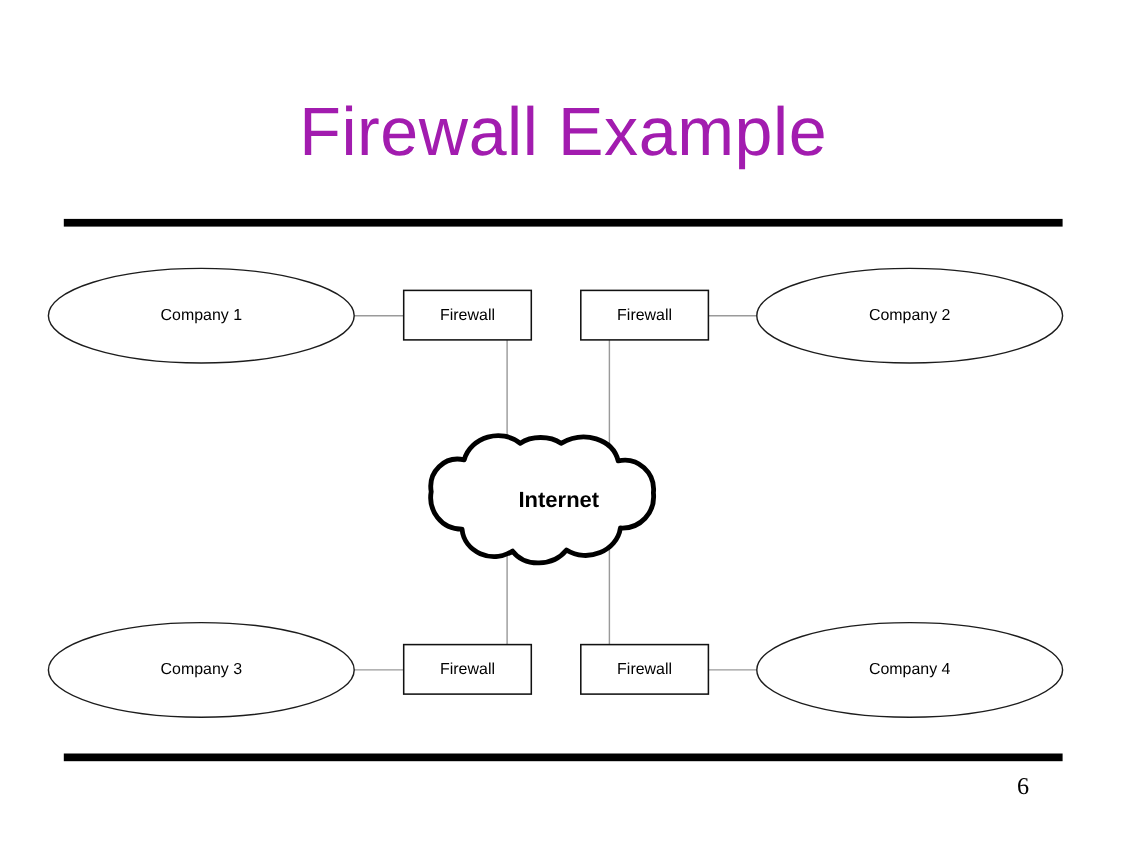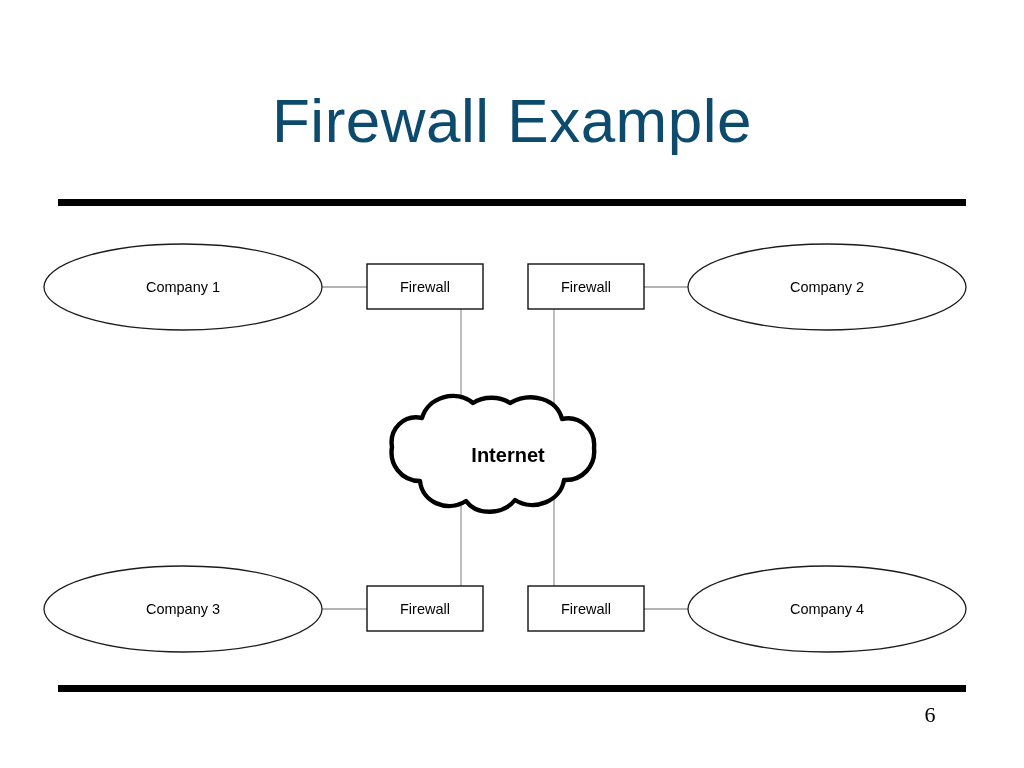--- a/index.html
+++ b/index.html
@@ -31,21 +31,21 @@
     position: absolute;
     left: 0;
     top: 88px;
     width: 1024px;
     text-align: center;
     font-family: "Liberation Sans", sans-serif;
     font-size: 62px;
     font-weight: 400;
     letter-spacing: 0.5px;
     line-height: 1.05;
-    color: #0c4a6e;
+    color: #a21caf;
     white-space: nowrap;
   }
 
   
   .rule {
     position: absolute;
     left: 58px;
     width: 908px;
     height: 7px;
     background: #000000;

